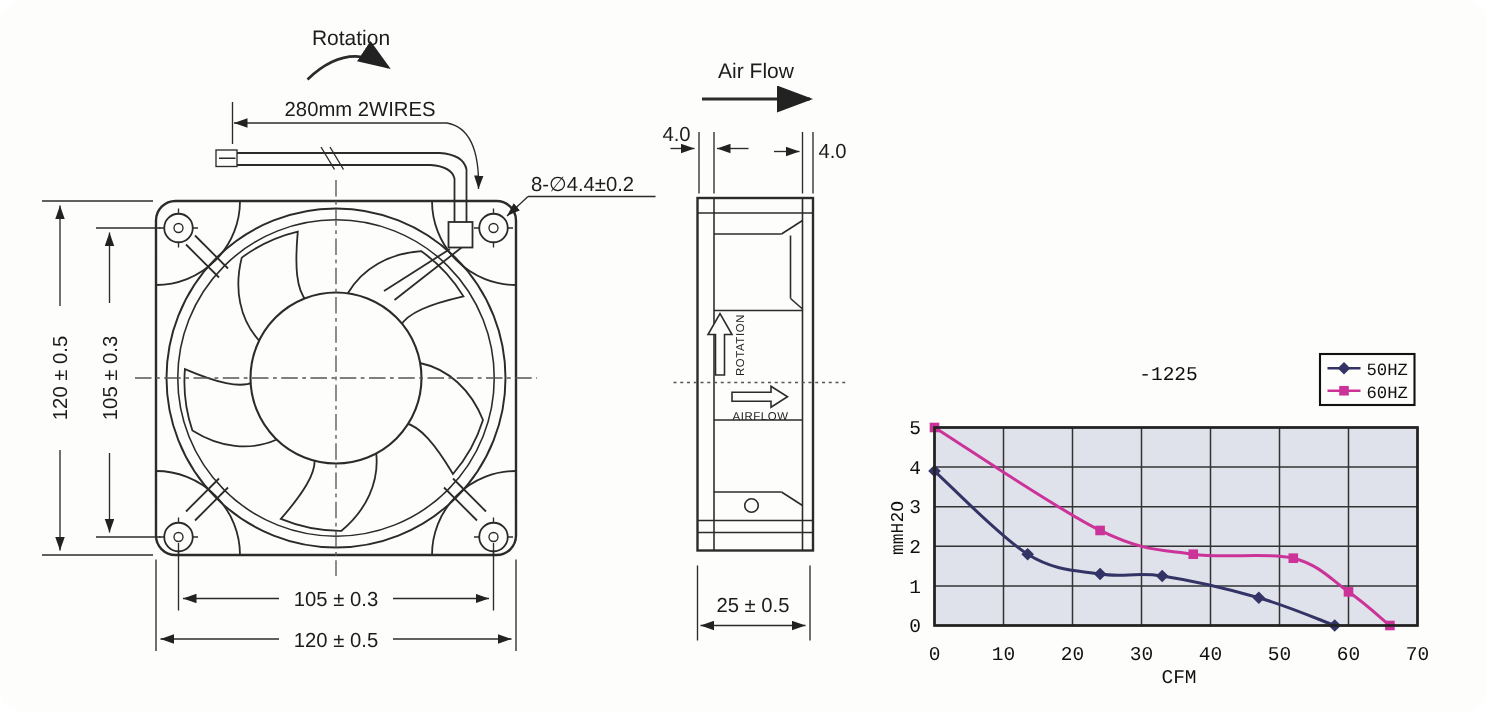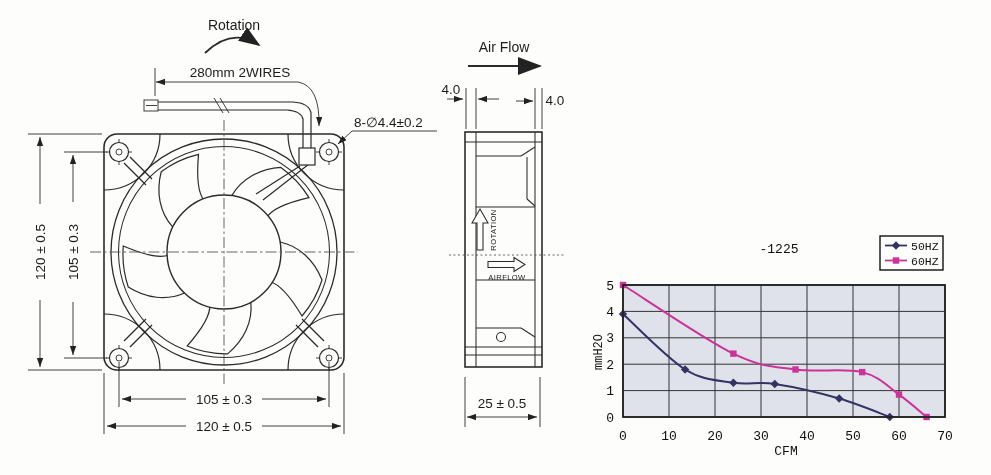--- a/index.html
+++ b/index.html
@@ -1,17 +1,17 @@
 <!DOCTYPE html>
 <html><head>
 <meta charset="utf-8">
 <style>
   html,body{margin:0;padding:0;background:#fff;}
   #stage{position:relative;width:991px;height:475px;background:#fdfdfb;overflow:hidden;
-         font-family:"Liberation Sans",sans-serif;}
+         font-family:"Liberation Sans",sans-serif;border-radius:15px;}
   svg{display:block;}
   text{fill:#1c1c1c;font-family:"Liberation Sans",sans-serif;}
   .t14{font-size:14px;}
   .t13{font-size:13.5px;}
   .t8{font-size:7.6px;letter-spacing:.4px;}
   .mono{font-family:"Liberation Mono",monospace;fill:#101010;}
   .m13{font-size:13px;}
   .m12{font-size:12px;}
   .m11{font-size:11.5px;}
   .ln{stroke:#2b2b2b;fill:none;}

